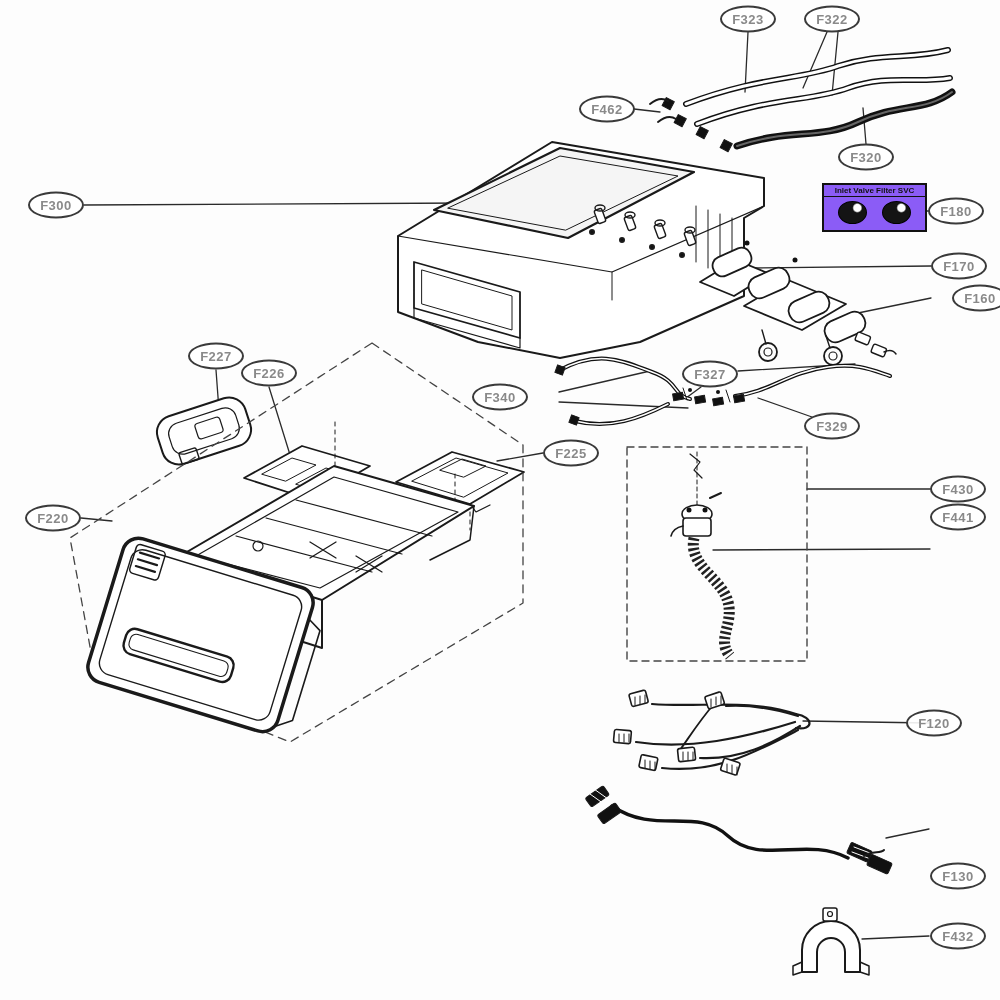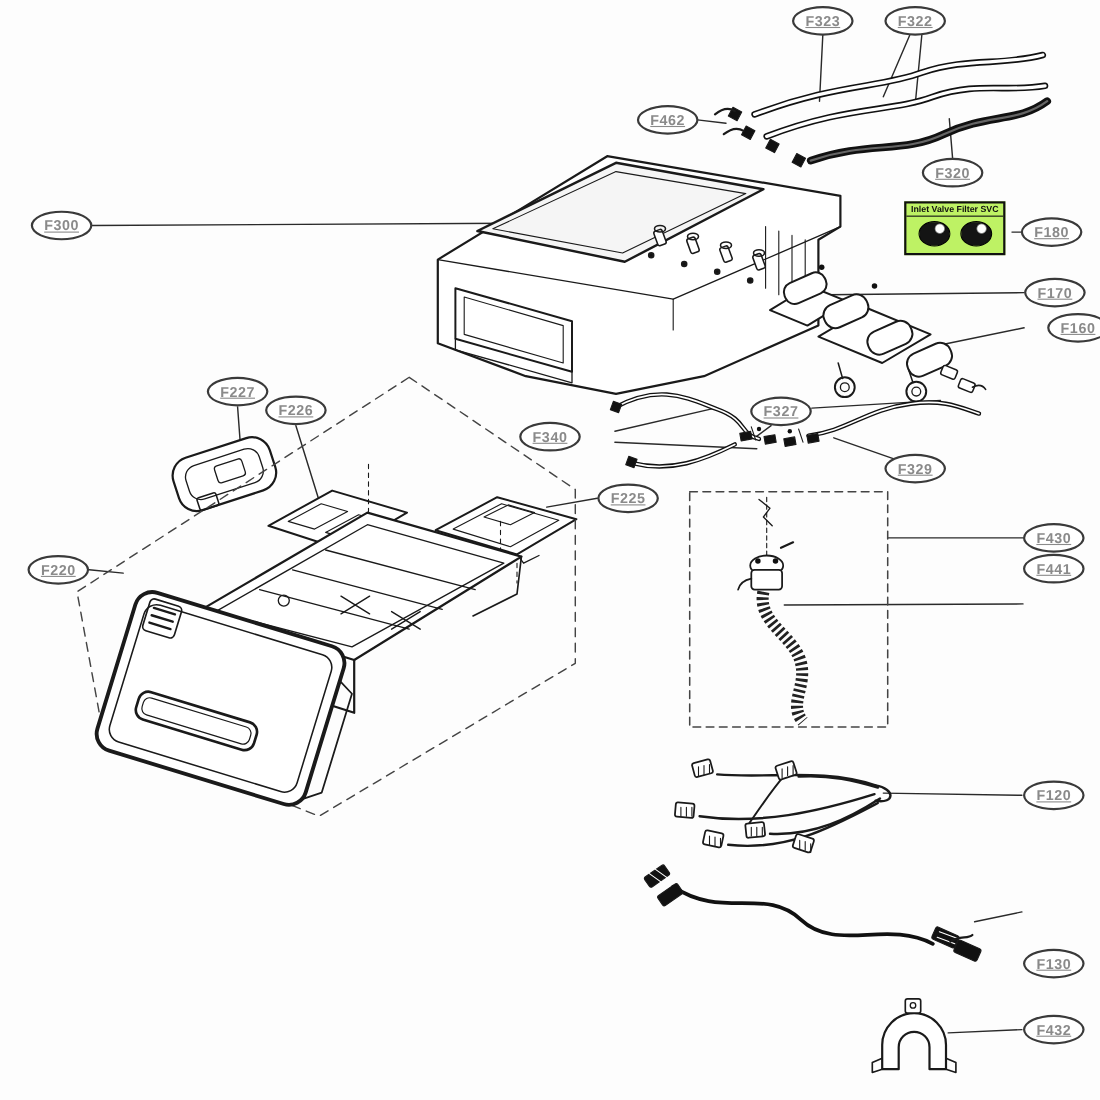--- a/index.html
+++ b/index.html
@@ -3,25 +3,25 @@
 <meta charset="utf-8">
 <style>
   html,body{margin:0;padding:0;background:#fff;}
   .canvas{position:relative;width:1000px;height:1000px;background:#fdfdfd;overflow:hidden;
           font-family:"Liberation Sans", sans-serif;}
   .canvas svg{position:absolute;left:0;top:0;}
   .callout{
     position:absolute;width:56px;height:27px;border:2px solid #3a3a3a;border-radius:50%;
     display:flex;align-items:center;justify-content:center;
     font:bold 13px "Liberation Sans", sans-serif;color:#8a8a8a;letter-spacing:.5px;
-    background:rgba(255,255,255,.9);transform:translate(-50%,-50%);box-sizing:border-box;text-decoration:underline;
+    background:rgba(255,255,255,.9);transform:translate(-50%,-50%);box-sizing:border-box;
   }
   .svc-box{
-    position:absolute;left:822px;top:183px;width:92px;height:49px;border:2px solid #111;
-    background:#bef264;box-sizing:border-box;
+    position:absolute;left:822px;top:183px;width:105px;height:49px;border:2px solid #111;
+    background:#8b5cf6;box-sizing:border-box;
   }
   .svc-title{
     font:bold 8px "Liberation Sans", sans-serif;color:#111;text-align:center;
     border-bottom:1.5px solid #111;padding:1px 0;white-space:nowrap;overflow:hidden;
   }
   .svc-filters{display:flex;justify-content:space-around;align-items:center;height:30px;padding:0 6px;}
   .filter-oval{
     width:27px;height:21px;border-radius:50%;
     background:radial-gradient(circle at 68% 28%, #fff 0 3.5px, #141414 5px);
     border:1px solid #000;
@@ -259,17 +259,17 @@
 <div class="callout" style="left:980px;top:298px">F160</div>
 <div class="callout" style="left:216px;top:356px">F227</div>
 <div class="callout" style="left:269px;top:373px">F226</div>
 <div class="callout" style="left:500px;top:397px">F340</div>
 <div class="callout" style="left:710px;top:374px">F327</div>
 <div class="callout" style="left:832px;top:426px">F329</div>
 <div class="callout" style="left:571px;top:453px">F225</div>
 <div class="callout" style="left:53px;top:518px">F220</div>
 <div class="callout" style="left:958px;top:489px">F430</div>
 <div class="callout" style="left:958px;top:517px">F441</div>
-<div class="callout" style="left:958px;top:723px">F120</div>
+<div class="callout" style="left:934px;top:723px">F120</div>
 <div class="callout" style="left:958px;top:876px">F130</div>
 <div class="callout" style="left:958px;top:936px">F432</div>
 
 </div>
 
 </body></html>

